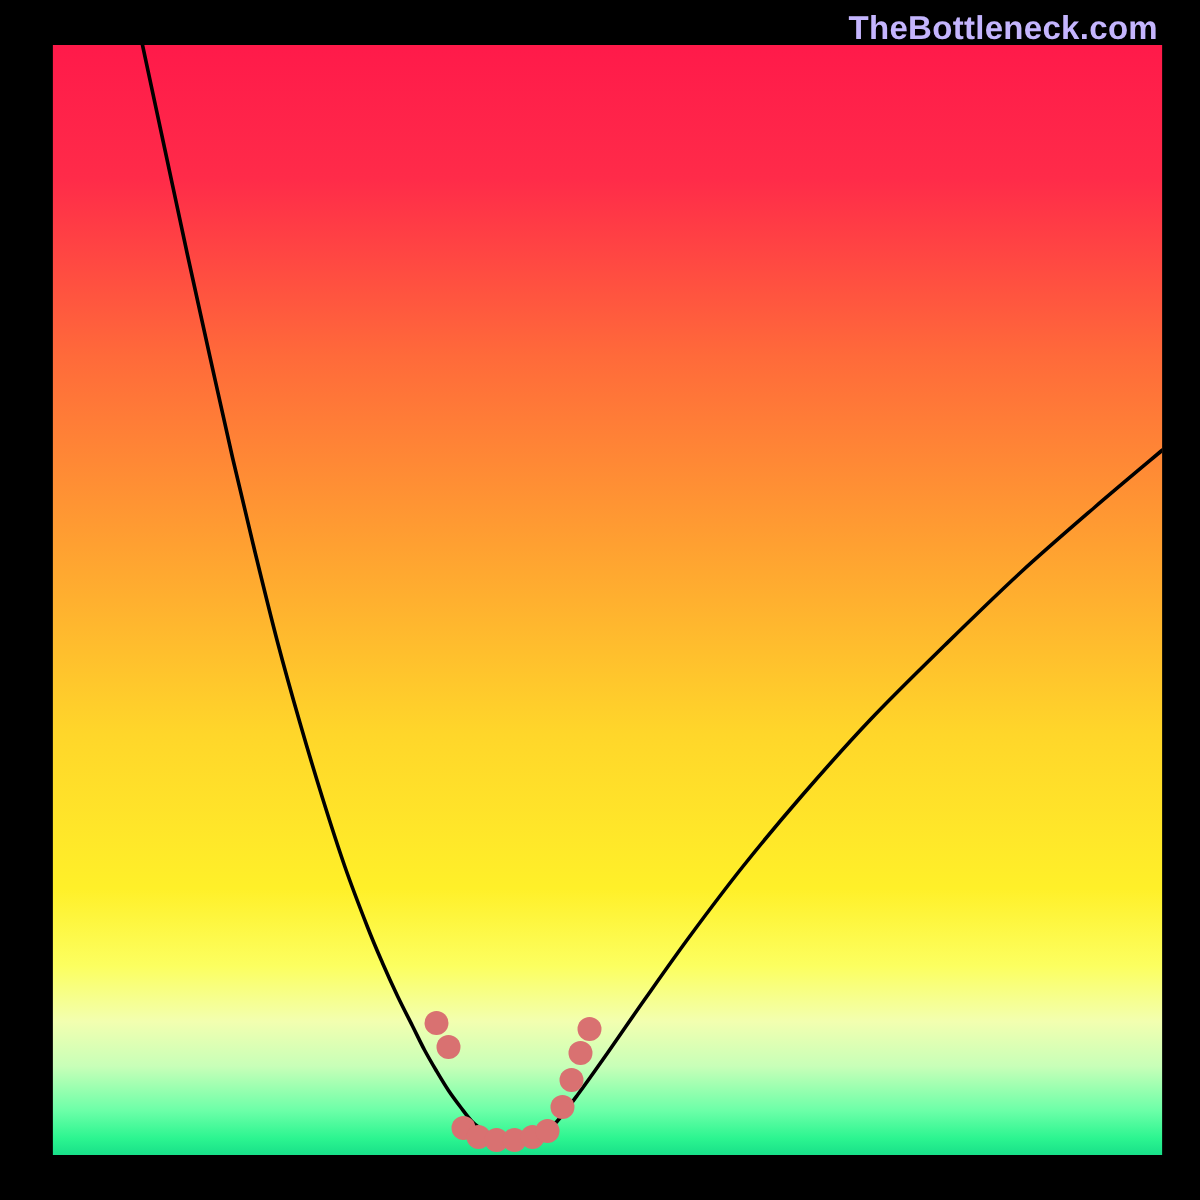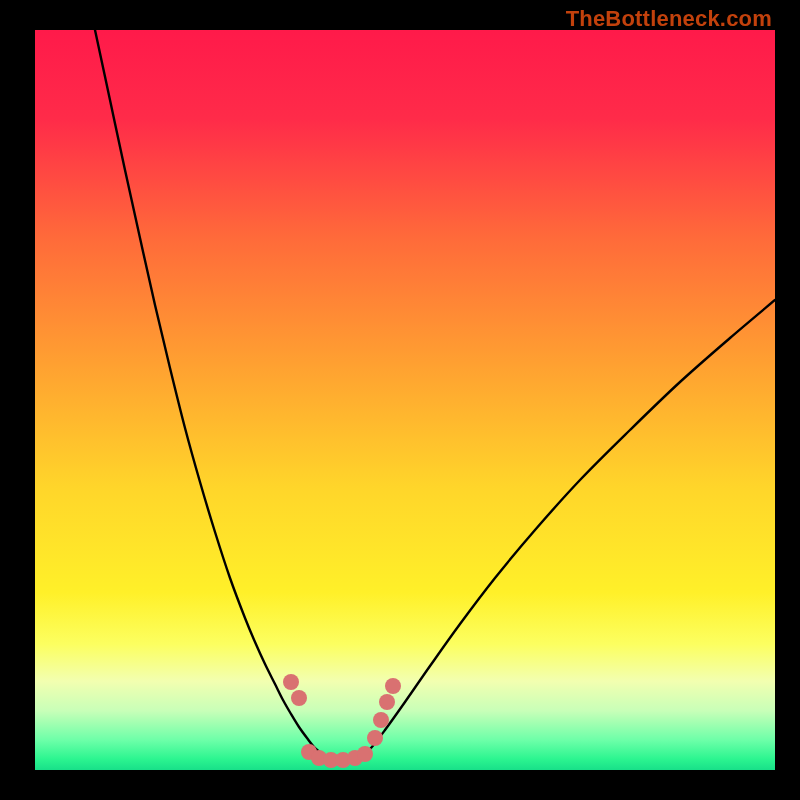--- a/index.html
+++ b/index.html
@@ -33,21 +33,21 @@
     width: 100%;
     height: 100%;
   }
   .watermark {
     position: absolute;
     top: 6px;
     right: 28px;
     font-family: Arial, Helvetica, sans-serif;
     font-size: 22px;
     font-weight: 600;
-    color: #c2410c;
+    color: #c4b5fd;
     letter-spacing: 0.2px;
   }
   svg.curves {
     position: absolute;
     left: 0;
     top: 0;
     width: 100%;
     height: 100%;
   }
   .marker {

